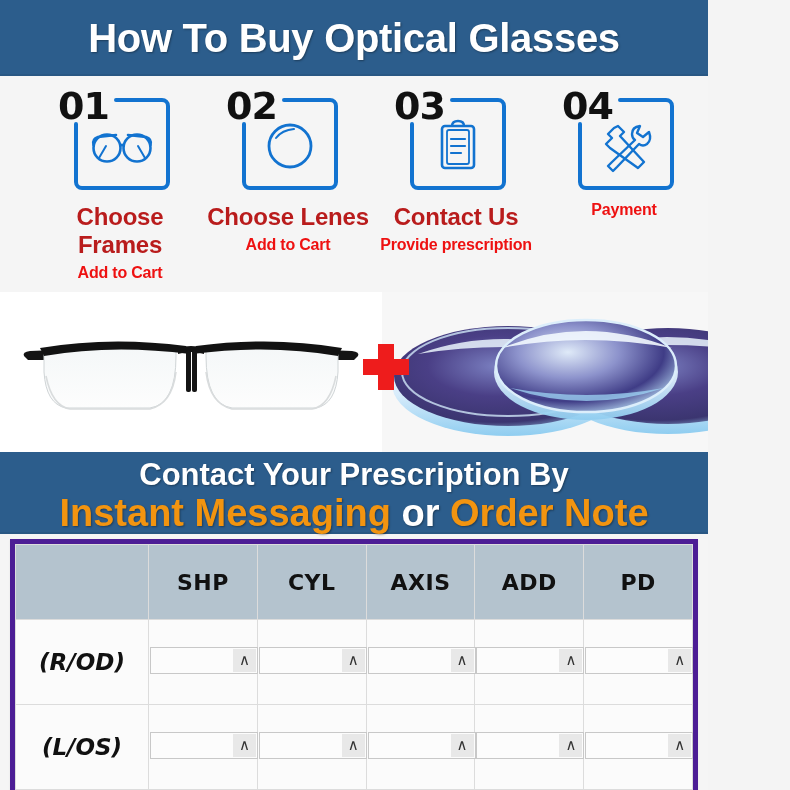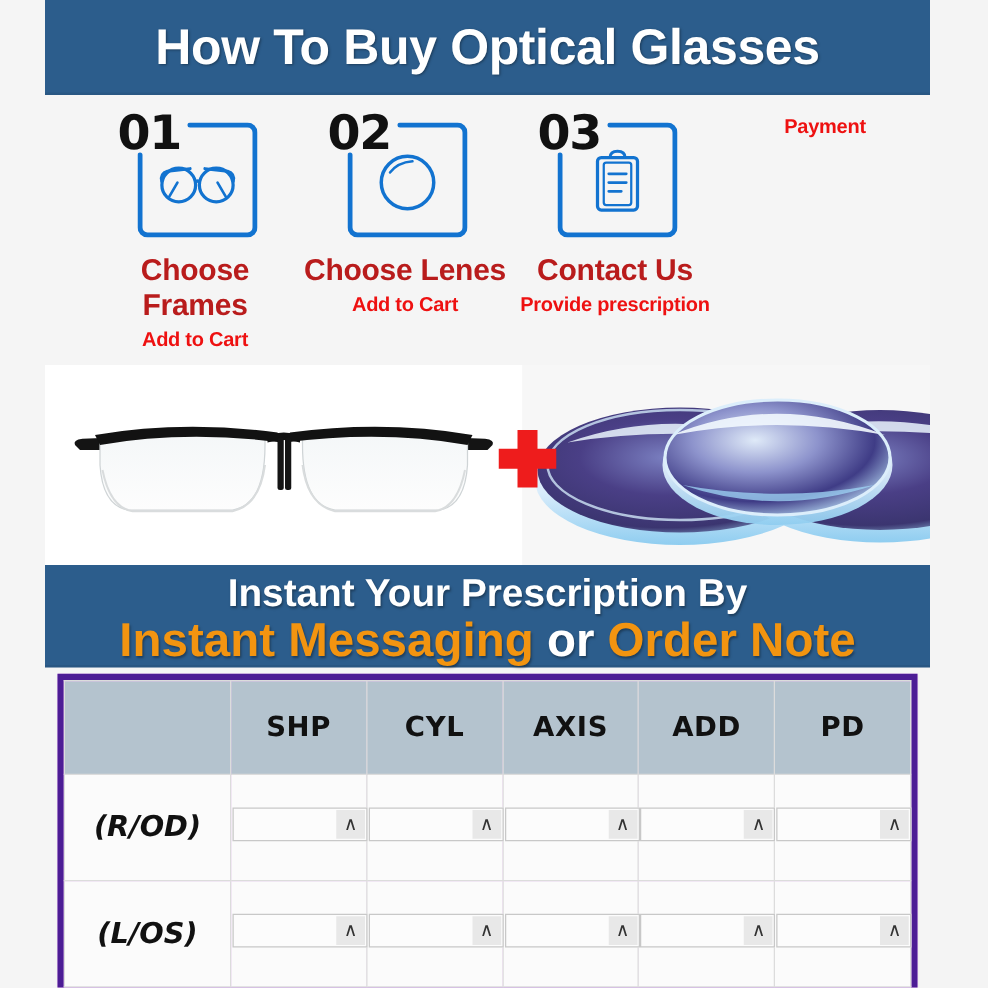--- a/index.html
+++ b/index.html
@@ -12,21 +12,20 @@
     height: 790px;
     font-family: "Liberation Sans", sans-serif;
     overflow: hidden;
     position: relative;
   }
   .page {
     width: 708px;
     height: 790px;
     position: relative;
     background: #f5f5f5;
-    padding-left: 36px;
   }
 
   
   .banner {
     background: #2c5d8c;
     color: #ffffff;
     text-align: center;
     box-shadow: inset 0 -2px 0 rgba(0,0,0,0.06);
   }
   .banner-top {
@@ -280,20 +279,30 @@
           <rect x="21" y="12" width="22" height="34" rx="2" fill="none" stroke="#1273d0" stroke-width="1.8"></rect>
           <path d="M26 8 Q26 3 32 3 Q38 3 38 8" fill="none" stroke="#1273d0" stroke-width="2.4"></path>
           <path d="M25 21 H39 M25 28 H39 M25 35 H35" stroke="#1273d0" stroke-width="2.2" stroke-linecap="round"></path>
         </svg>
       </div>
       <div class="step-title">Contact Us</div>
       <div class="step-sub">Provide prescription</div>
     </div>
 
     <div class="step">
+      <div class="step-iconwrap">
+        <div class="step-num">04</div>
+        <svg class="step-box" viewBox="0 0 96 92">
+          <path d="M42 2 H88 A6 6 0 0 1 94 8 V84 A6 6 0 0 1 88 90 H8 A6 6 0 0 1 2 84 V26" fill="none" stroke="#1273d0" stroke-width="4" stroke-linecap="round"></path>
+        </svg>
+        <svg class="step-glyph" viewBox="0 0 64 56">
+          <path d="M20 10 L14 16 L18 20 L12 26 L16 30 L44 50 L50 44 L26 18 L30 14 L24 8 Z" fill="none" stroke="#1273d0" stroke-width="2.4" stroke-linejoin="round"></path>
+          <path d="M46 8 Q38 9 38 16 Q38 20 41 22 L18 44 L14 48 L19 53 L23 49 L45 26 Q49 29 53 26 Q58 22 55 14 L49 19 L43 15 Z" fill="none" stroke="#1273d0" stroke-width="2.4" stroke-linejoin="round"></path>
+        </svg>
+      </div>
       <div class="step-sub">Payment</div>
     </div>
 
   </div>
 
   <div class="product-row">
 
     <div class="frame-panel">
       <svg width="382" height="160" viewBox="0 0 382 160">
         <defs>
@@ -366,21 +375,21 @@
         <ellipse cx="204" cy="80" rx="92" ry="48" fill="url(#edgeG)" opacity="0.95"></ellipse>
         <ellipse cx="204" cy="74" rx="90" ry="46" fill="url(#lensB)"></ellipse>
         <path d="M120 56 Q202 22 290 56 Q202 40 120 56 Z" fill="#f2f8fe" opacity="0.9"></path>
         <ellipse cx="204" cy="74" rx="90" ry="46" fill="none" stroke="#dceefb" stroke-width="2.5"></ellipse>
         <path d="M128 96 Q204 122 282 96 Q204 110 128 96 Z" fill="#9fd6f5" opacity="0.75"></path>
       </svg>
     </div>
   </div>
 
   <div class="banner banner-bottom">
-    <div class="banner-line1">Instant Your Prescription By</div>
+    <div class="banner-line1">Contact Your Prescription By</div>
     <div class="banner-line2">
       <span class="orange">Instant Messaging</span>
       <span class="white">or</span>
       <span class="orange">Order Note</span>
     </div>
   </div>
 
   <div class="table-wrap">
     <table class="rx">
       <thead>

